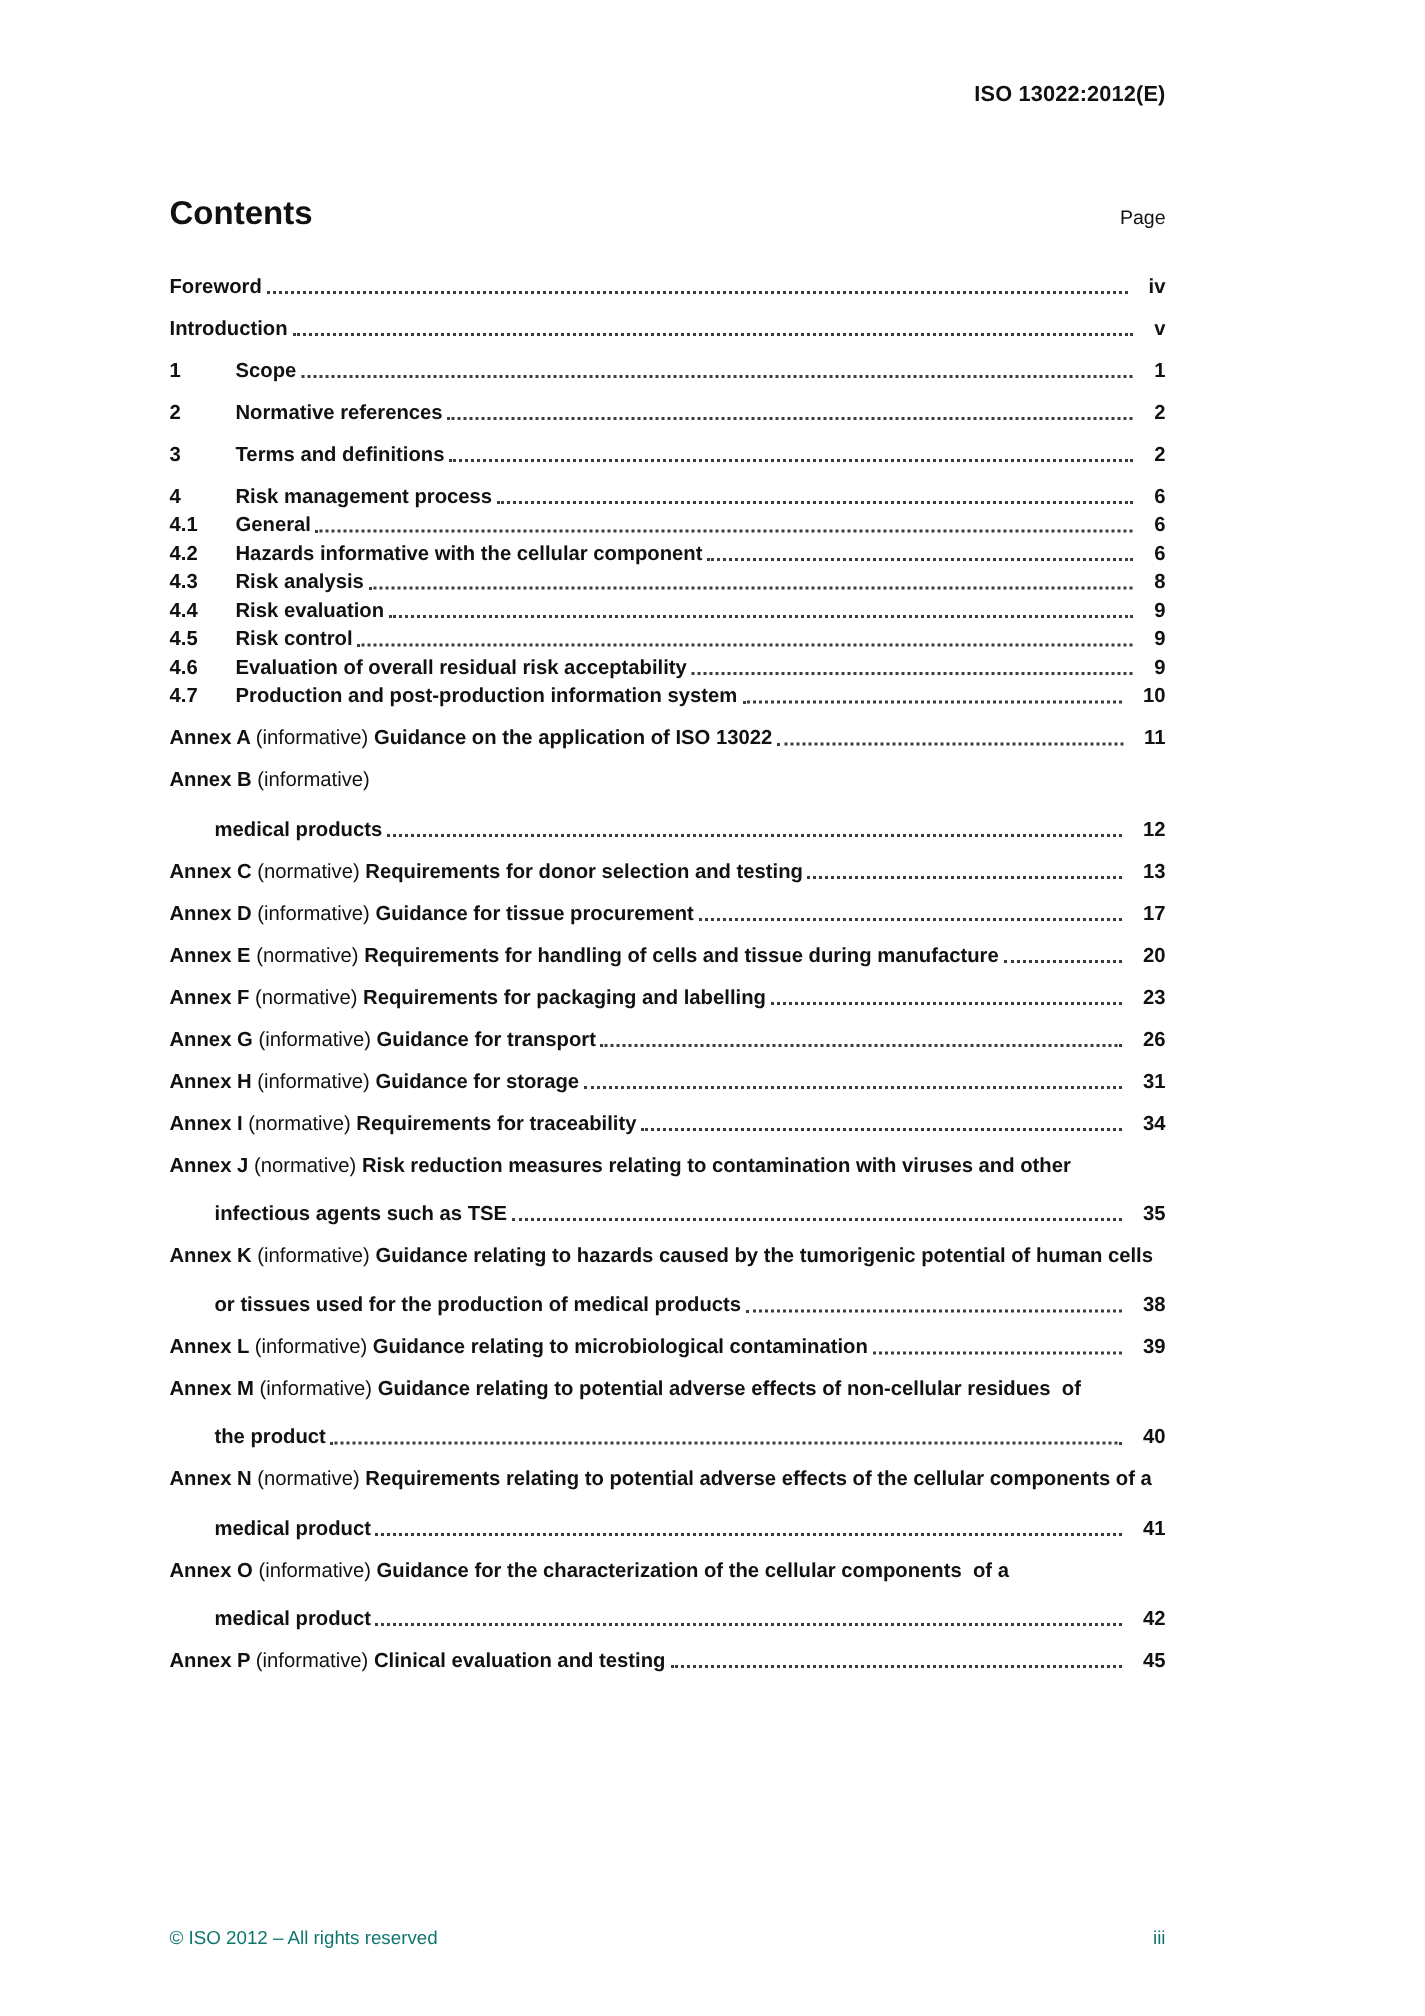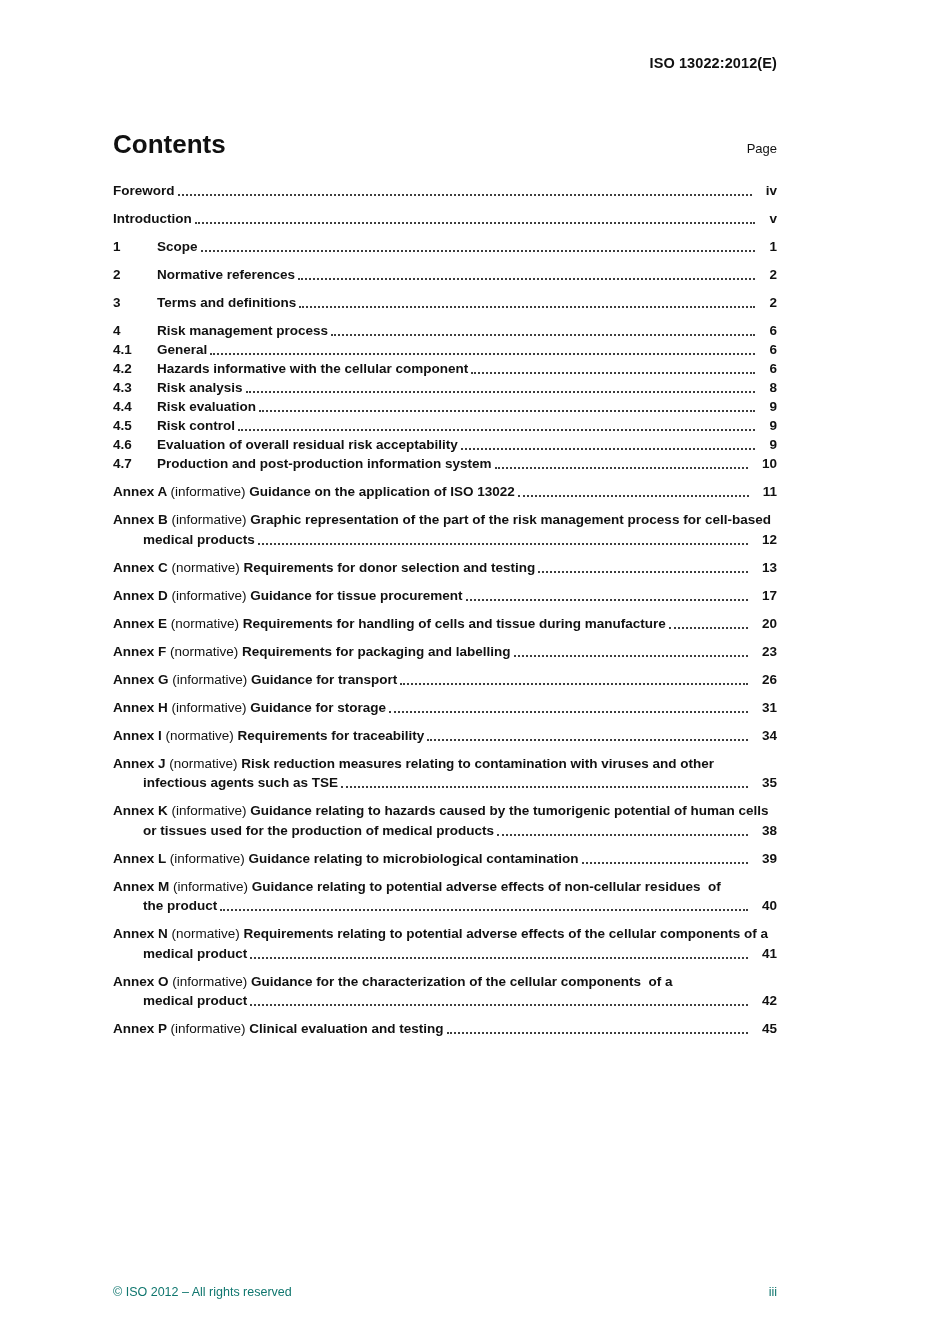--- a/index.html
+++ b/index.html
@@ -2,32 +2,32 @@
 <html><head>
 <meta charset="utf-8">
 <style>
   html,body{margin:0;padding:0;background:#fff;}
   .page{position:relative;width:834px;height:1344px;background:#ffffff;
         font-family:"Liberation Sans",sans-serif;color:#111;overflow:hidden;}
   .hdr{position:absolute;top:55px;left:113px;right:57px;text-align:right;
        font-weight:bold;font-size:14.5px;letter-spacing:.1px;}
   .contents-row{position:absolute;top:129px;left:113px;right:57px;
        display:flex;justify-content:space-between;align-items:baseline;}
-  .contents-title{font-size:26px;font-weight:bold;}
+  .contents-title{font-size:22px;font-weight:bold;}
   .page-label{font-size:13px;}
   .toc{position:absolute;top:183px;left:113px;right:57px;
        font-size:13.5px;line-height:16.5px;}
   .entry{margin-top:11.5px;}
   .entry.tight{margin-top:2.5px;}
   .entry:first-child{margin-top:0;}
   .line{display:flex;align-items:baseline;}
   .line span{white-space:pre;}
   .b{font-weight:bold;}
   .num{width:44px;flex:0 0 44px;font-weight:bold;}
-  .cont{padding-left:30px;margin-top:3px;}
+  .cont{padding-left:30px;margin-top:16px;}
   .leader{flex:1 1 auto;min-width:12px;border-bottom:2px dotted #3d3d3d;
           align-self:flex-end;margin:0 2px 3.5px 3px;}
   .pg{font-weight:bold;padding-left:12px;}
   .ftr{position:absolute;top:1285px;left:113px;right:57px;display:flex;
        justify-content:space-between;font-size:12.5px;color:#0f766e;}
 </style>
 </head>
 <body>
 
 <div class="page">
@@ -147,21 +147,20 @@
           <span>(informative) </span>
           <span class="b">Guidance on the application of ISO 13022</span>
           <span class="leader"></span>
           <span class="pg">11</span>
         </div>
       </div>
       <div class="entry">
         <div class="line">
           <span class="b">Annex B </span>
           <span>(informative) </span>
-          <span class="b">Graphic representation of the part of the risk management process for cell-based</span>
         </div>
         <div class="line cont">
           <span class="b">medical products</span>
           <span class="leader"></span>
           <span class="pg">12</span>
         </div>
       </div>
       <div class="entry">
         <div class="line">
           <span class="b">Annex C </span>

